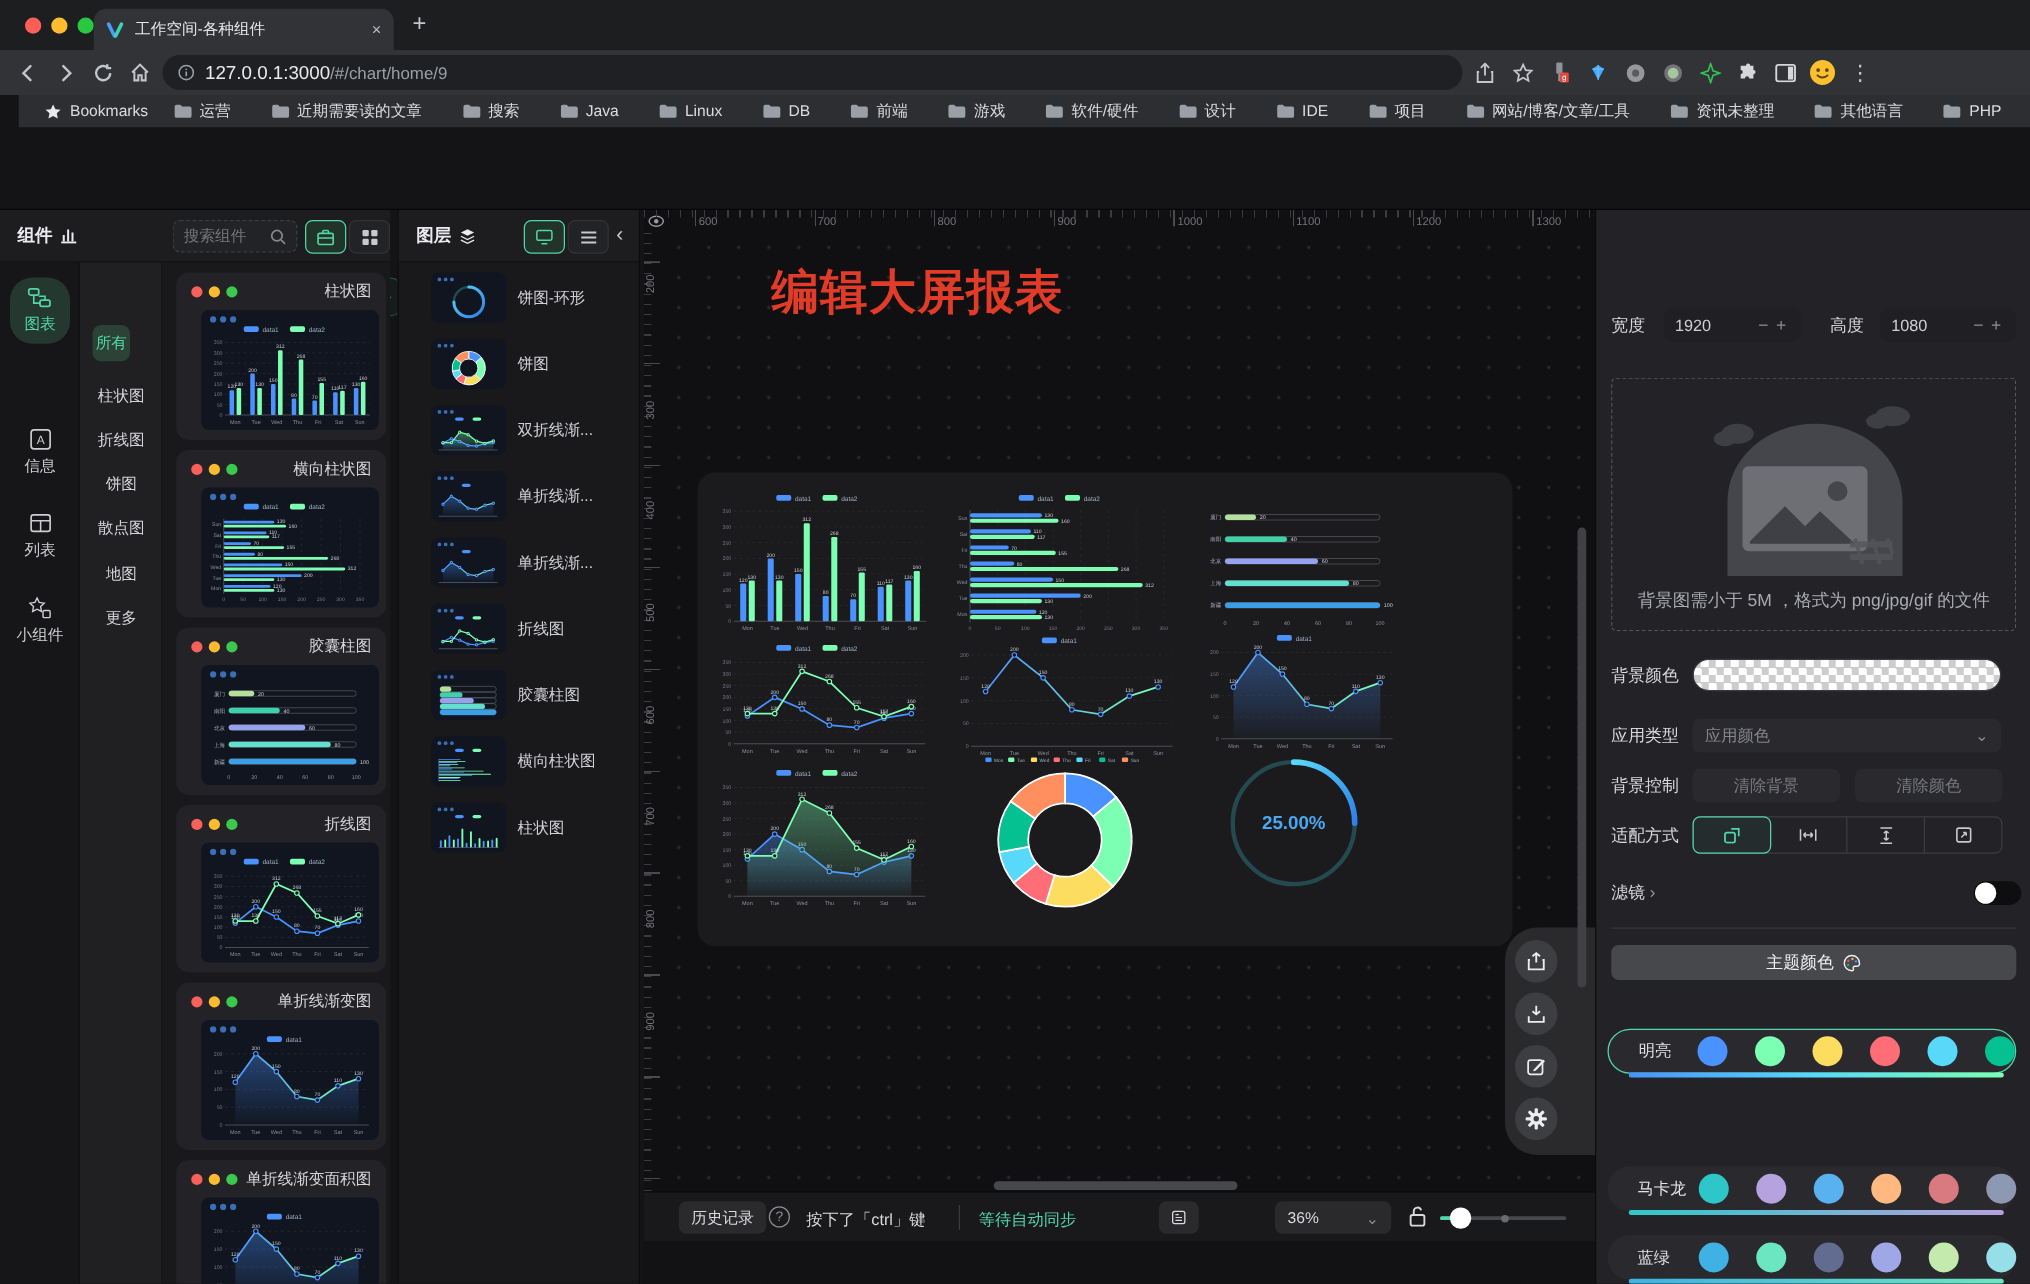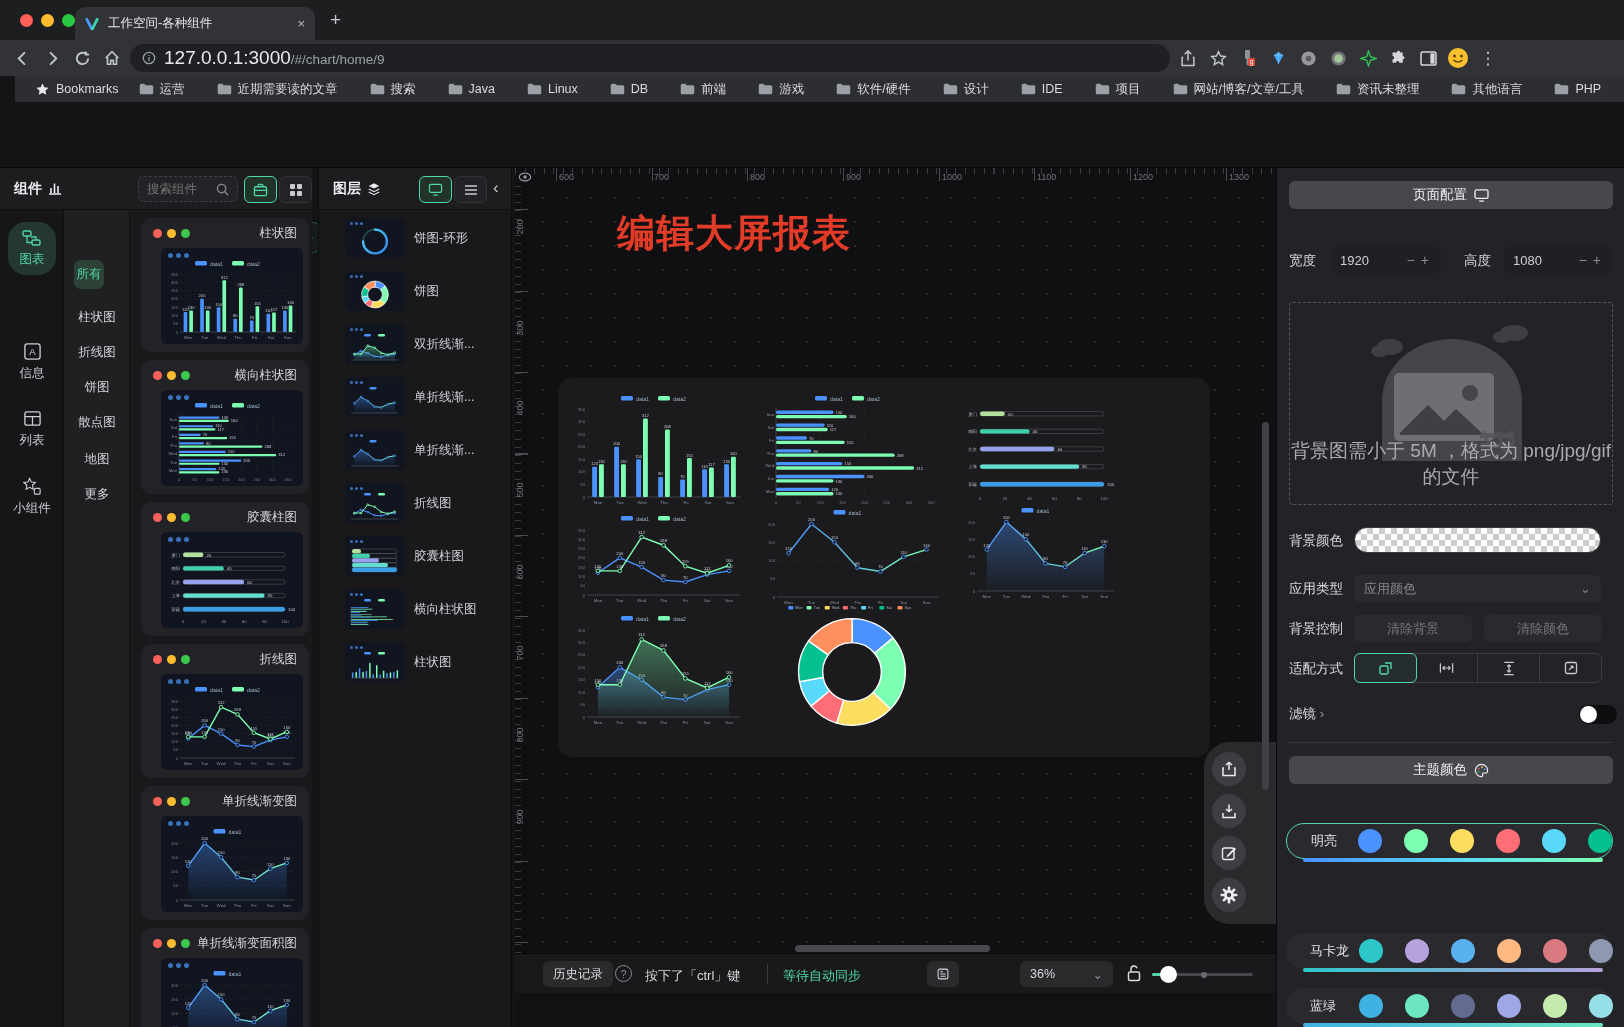--- a/index.html
+++ b/index.html
@@ -9,21 +9,21 @@
 
 #titlebar{position:absolute;left:0;top:0;width:100%;height:40px;background:#1d1e20}
 .tl{position:absolute;top:14px;width:13px;height:13px;border-radius:50%}
 #tab{position:absolute;left:75px;top:7px;width:240px;height:33px;background:#323337;border-radius:10px 10px 0 0;display:flex;align-items:center;padding:0 10px;gap:8px}
 #tab .ttl{flex:1;font-size:12.5px;color:#e4e6ea;white-space:nowrap;overflow:hidden}
 .tabx{color:#b9bcc2;font-size:13px;cursor:default}
 #newtab{position:absolute;left:330px;top:10px;color:#c2c5ca;font-size:19px;line-height:19px}
 #navbar{position:absolute;left:0;top:40px;width:100%;height:36px;background:#323337;display:flex;align-items:center;padding:0 10px;gap:6px}
 .navic{width:24px;height:24px;display:flex;align-items:center;justify-content:center;color:#c2c5ca}
 #urlpill{flex:1;height:28px;background:#1f2023;border-radius:14px;display:flex;align-items:center;padding:0 12px;gap:8px;max-width:1040px}
-#urlpill .host{color:#e7e9ed;font-size:19px}
+#urlpill .host{color:#e7e9ed;font-size:15px}
 #urlpill .path{color:#9aa0a6;font-size:13.5px}
 #bookbar{position:absolute;left:15px;top:76px;width:100%;height:26px;background:#2d2e32;display:flex;align-items:center;padding:0 12px;gap:4px;font-size:12.5px;color:#dadce0;overflow:hidden}
 .bm{display:inline-flex;align-items:center;gap:6px;padding:2px 8px;border-radius:6px;white-space:nowrap}
 
 #appheader{position:absolute;left:0;top:102px;width:100%;height:66px;background:#141417;border-bottom:1px solid #060607}
 .gbtn{position:absolute;top:120px;width:31px;height:31px;border:1px solid rgba(81,214,169,.55);border-radius:8px;display:flex;align-items:center;justify-content:center;color:#51d6a9;background:rgba(81,214,169,.04)}
 .gbtn.dim{border-color:rgba(81,214,169,.25);color:#2c6e56}
 .vdiv{position:absolute;top:125px;width:1px;height:21px;background:#36373b}
 #wsline{position:absolute;top:124px;left:690px;display:flex;align-items:center;gap:8px}
 #wsname{background:#3a3b3f;border-radius:12px;padding:4px 12px;font-size:12.5px;color:#ececf0}
@@ -88,21 +88,21 @@
 #slider .mid{position:absolute;left:49px;top:-1.5px;width:6px;height:6px;background:#6a6b70;border-radius:50%}
 
 #settings{position:absolute;left:1276px;top:168px;width:348px;height:859px;background:#232327;border-left:1px solid #0c0c0e}
 #scontent{position:absolute;left:12px;top:0;width:324px;height:100%}
 .sechead{position:absolute;left:0;width:324px;height:28px;background:#47484c;border-radius:6px;display:flex;align-items:center;justify-content:center;gap:7px;color:#f0f0f3;font-size:13.5px}
 .slabel{position:absolute;font-size:13.5px;color:#d8d8dc}
 .numin{position:absolute;height:28px;background:#202024;border-radius:8px;display:flex;align-items:center;padding:0 9px;color:#cfd0d4;font-size:13px}
 .numin .v{flex:1}
 .numin .st{color:#8b8d92;padding:0 3px;font-size:14px}
 #upload{position:absolute;left:0;top:134px;width:324px;height:203px;border:1.5px dashed #56575c;border-radius:4px}
-#uphint{position:absolute;left:0;bottom:14px;width:100%;text-align:center;color:#a9abb0;font-size:19px}
+#uphint{position:absolute;left:0;bottom:14px;width:100%;text-align:center;color:#a9abb0;font-size:14px}
 #checker{position:absolute;left:65px;top:359px;width:247px;height:26px;border-radius:13px;background:repeating-conic-gradient(#ffffff 0% 25%,#cdcdcd 0% 50%) 0 0/12px 12px;border:1px solid #3a3a3e}
 .sel{position:absolute;height:27px;background:#2a2a2e;border-radius:6px;display:flex;align-items:center;padding:0 10px;color:#85878c;font-size:13px}
 .sel .cv{flex:1}
 .clearbtn{position:absolute;top:447px;width:118px;height:27px;background:#2a2a2e;border-radius:6px;color:#77797e;font-size:13px;display:flex;align-items:center;justify-content:center}
 #fitseg{position:absolute;left:65px;top:485px;width:248px;height:30px;display:flex;background:#232327;border:1px solid #3c3d41;border-radius:6px}
 .fitb{flex:1;display:flex;align-items:center;justify-content:center;color:#c9c9cd;border-right:1px solid #3c3d41}
 .fitb:last-child{border-right:0}
 .fitb.on{border:1px solid #51d6a9;border-radius:6px;margin:-1px;color:#51d6a9;background:rgba(81,214,169,.05)}
 #togg{position:absolute;left:290px;top:537px;width:38px;height:19px;background:#0e0e10;border-radius:10px}
 #togg .kn{position:absolute;left:1px;top:1px;width:17px;height:17px;border-radius:50%;background:#fff}
@@ -1580,20 +1580,33 @@
           <text x="142.5" y="5.4" font-size="3.8" fill="#9fb1c4">Sun</text>
           <path d="M90,14.64 A53.36,53.36 0 0 1 131.01501137858247,33.867047569617554 L112.55825625822035,49.22687616328965 A29.348000000000003,29.348000000000003 0 0 0 90,38.652 Z" fill="#4992ff" stroke="#fff" stroke-width="1.4"></path>
           <path d="M131.01501137858247,33.867047569617554 A53.36,53.36 0 0 1 128.41404935972668,105.03579905697302 L111.12772714784967,88.36968948133516 A29.348000000000003,29.348000000000003 0 0 0 112.55825625822035,49.22687616328965 Z" fill="#7cffb2" stroke="#fff" stroke-width="1.4"></path>
           <path d="M128.41404935972668,105.03579905697302 A53.36,53.36 0 0 1 74.62703205787093,119.09756801111254 L81.544867631829,96.10366240611191 A29.348000000000003,29.348000000000003 0 0 0 111.12772714784967,88.36968948133516 Z" fill="#fddd60" stroke="#fff" stroke-width="1.4"></path>
           <path d="M74.62703205787093,119.09756801111254 A53.36,53.36 0 0 1 48.98498862141752,102.13295243038243 L67.44174374177963,86.77312383671034 A29.348000000000003,29.348000000000003 0 0 0 81.544867631829,96.10366240611191 Z" fill="#ff6e76" stroke="#fff" stroke-width="1.4"></path>
           <path d="M48.98498862141752,102.13295243038243 A53.36,53.36 0 0 1 37.52760748437969,77.69214236826275 L61.14018411640883,73.33067830254451 A29.348000000000003,29.348000000000003 0 0 0 67.44174374177963,86.77312383671034 Z" fill="#58d9f9" stroke="#fff" stroke-width="1.4"></path>
           <path d="M37.52760748437969,77.69214236826275 A53.36,53.36 0 0 1 46.60285943435023,36.952008265827644 L66.13157268889262,50.923604546205205 A29.348000000000003,29.348000000000003 0 0 0 61.14018411640883,73.33067830254451 Z" fill="#05c091" stroke="#fff" stroke-width="1.4"></path>
           <path d="M46.60285943435023,36.952008265827644 A53.36,53.36 0 0 1 89.99999999999999,14.64 L90,38.652 A29.348000000000003,29.348000000000003 0 0 0 66.13157268889262,50.923604546205205 Z" fill="#ff8f5f" stroke="#fff" stroke-width="1.4"></path>
         </svg>
       </div>
+    <div class="chart" style="left:412px;top:220px;width:130px;height:120px">
+        <svg viewBox="0 0 130 120" width="130" height="120">
+          <circle cx="65" cy="60.5" r="48.79" stroke="#24494f" stroke-width="3.5" fill="none"></circle>
+          <defs>
+            <linearGradient id="gr16" x1="0" y1="0" x2="1" y2="1">
+              <stop offset="0%" stop-color="#58d9f9"></stop>
+              <stop offset="100%" stop-color="#2f7fe8"></stop>
+            </linearGradient>
+          </defs>
+          <path d="M65,11.71 A48.79,48.79 0 0 1 113.78999999999999,60.5" stroke="url(#gr16)" stroke-width="4.5" stroke-linecap="round" fill="none"></path>
+          <text x="65" y="65.5" font-size="15" font-weight="bold" fill="#4aa8ee" text-anchor="middle">25.00%</text>
+        </svg>
+      </div>
   </div>
   <div id="fab">
     <div class="fabb" style="top:10px">
         <svg width="16" height="16" viewBox="0 0 16 16">
           <path d="M8 1.5 V9 M5 4 L8 1.5 L11 4" stroke="#ececf0" stroke-width="1.5" fill="none"></path>
           <path d="M3 7 H2 V14.5 H14 V7 H13" stroke="#ececf0" stroke-width="1.5" fill="none"></path>
         </svg>
       </div>
     <div class="fabb" style="top:52px">
         <svg width="16" height="16" viewBox="0 0 16 16">
@@ -1648,27 +1661,20 @@
     <div id="slider">
         <span class="fill"></span>
         <span class="mid"></span>
         <span class="knob"></span>
       </div>
   </div>
 </div>
 
 <div id="settings">
  <div id="scontent">
-  <div class="sechead" style="top:13px">
-    <span>页面配置</span>
-    <svg width="15" height="13" viewBox="0 0 16 14">
-          <rect x="1" y="1" width="14" height="9" rx="1.5" stroke="#f0f0f3" stroke-width="1.4" fill="none"></rect>
-          <path d="M5.5 13 H10.5" stroke="#f0f0f3" stroke-width="1.4"></path>
-        </svg>
-  </div>
   <span class="slabel" style="left:0;top:84px">宽度</span>
   <div class="numin" style="left:42px;top:78px;width:110px">
     <span class="v">1920</span>
     <span class="st">−</span>
     <span class="st">+</span>
   </div>
   <span class="slabel" style="left:175px;top:84px">高度</span>
   <div class="numin" style="left:215px;top:78px;width:109px">
     <span class="v">1080</span>
     <span class="st">−</span>

